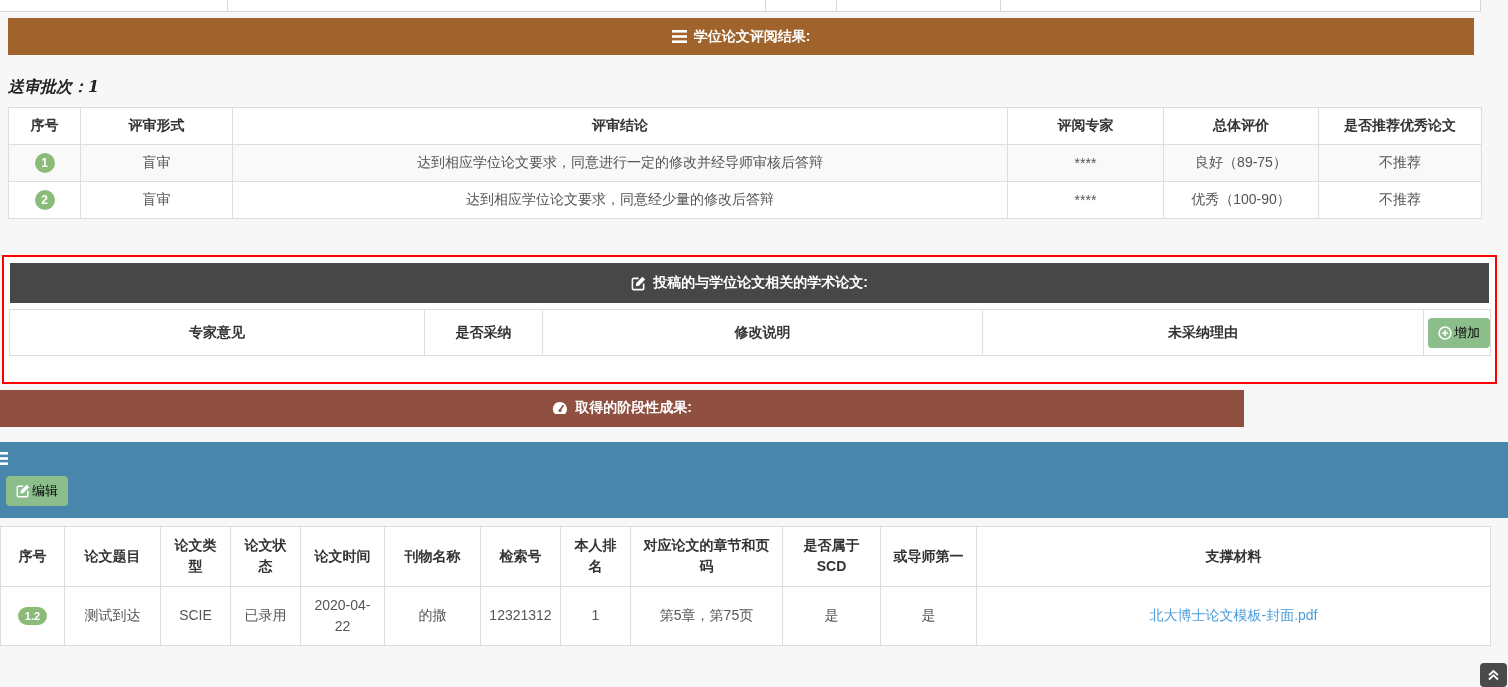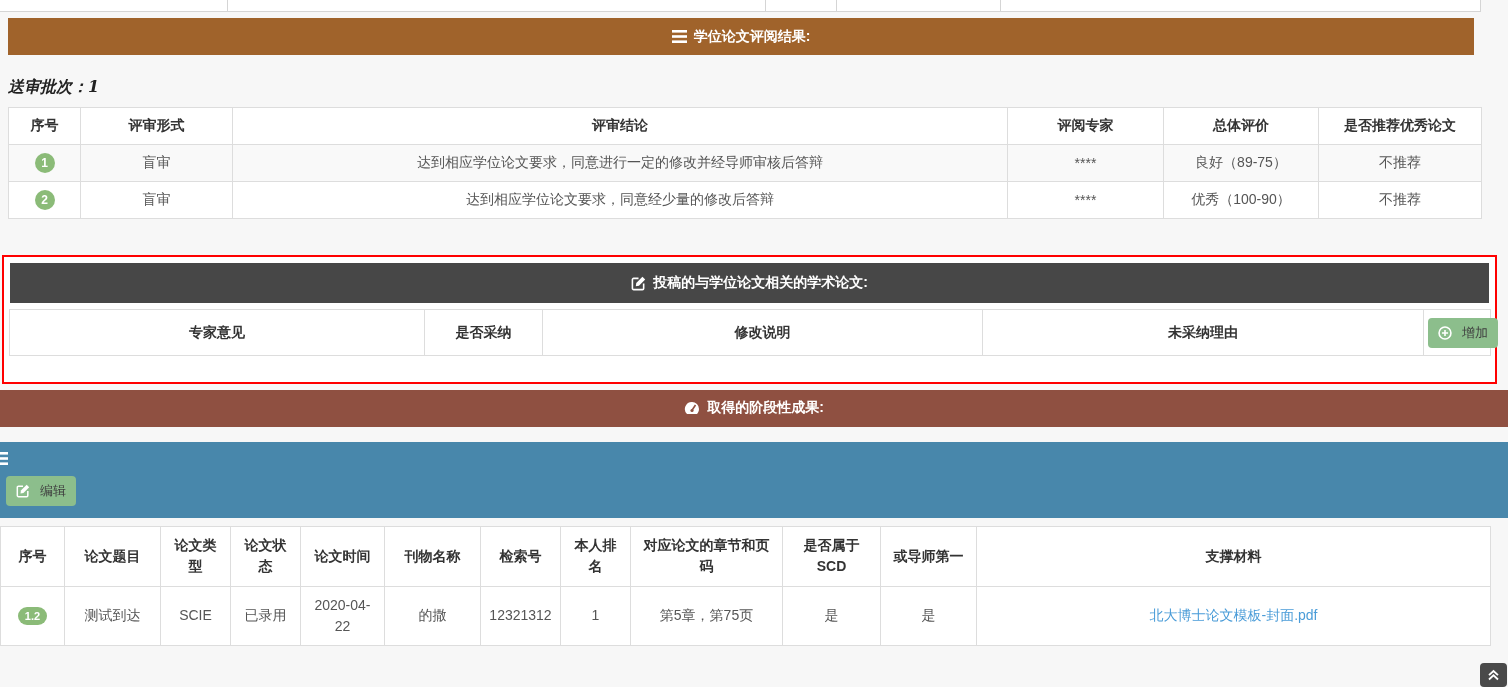--- a/index.html
+++ b/index.html
@@ -13,21 +13,21 @@
   }
 
   
   .top-strip { height:12px; background:#fff; border-bottom:1px solid #d5d5d5; position:relative; width:1481px; }
   .top-strip .v { position:absolute; top:0; bottom:0; width:1px; background:#d5d5d5; }
 
   
   .bar { height:37px; display:flex; align-items:center; justify-content:center; gap:7px;
          color:#fff; font-weight:bold; font-size:14px; }
   .bar1 { background:#a0632b; margin:6px 34px 8px 8px; }
-  .bar2 { background:#8f5041; margin-top:6px; width:1508px; }
+  .bar2 { background:#8f5041; margin-top:6px; width:1244px; }
 
   
   .batch { margin:22px 0 0 8px; font-family:"DejaVu Serif",serif; font-weight:bold;
            font-size:16px; color:#222;font-style:italic; }
 
   
   table { border-collapse:collapse; table-layout:fixed; background:#fff; }
   th,td { border:1px solid #ddd; padding:8px; text-align:center; vertical-align:middle;
           word-wrap:break-word; overflow-wrap:break-word; }
   th { font-weight:bold; color:#333; font-size:14px; }
@@ -57,21 +57,21 @@
   .tbl-papers { margin-top:8px; width:1490px; }
   .tbl-papers th { height:60px; line-height:21px; }
   .tbl-papers td { height:57px; line-height:21px; }
 
   
   .badge-circle { display:inline-flex; width:20px; height:20px; border-radius:50%;
                   background:#8bbb78; color:#fff; font-size:12px; align-items:center;
                   justify-content:center; font-weight:bold; }
   .badge-pill { display:inline-block; background:#8bbb78; color:#fff; font-size:11px;
                 font-weight:bold; border-radius:10px; padding:3px 7px; line-height:12px; }
-  .btn-green { display:inline-flex; align-items:center; gap:10px; background:#8cbe8c; color:#404040;
+  .btn-green { display:inline-flex; align-items:center; gap:2px; background:#8cbe8c; color:#000000;
                border:none; border-radius:4px; padding:6px 10px; font-size:13px; cursor:pointer;
                font-family:Liberation Mono, monospace; white-space:nowrap; }
   a.file-link { color:#4a9cd8; text-decoration:none; cursor:pointer; }
 
   
   .back-top { position:absolute; right:1px; bottom:0; width:27px; height:24px;
               background:#4a4a4a; border-radius:4px; display:flex; align-items:center;
               justify-content:center; cursor:pointer; }
 
   svg { display:block; }

